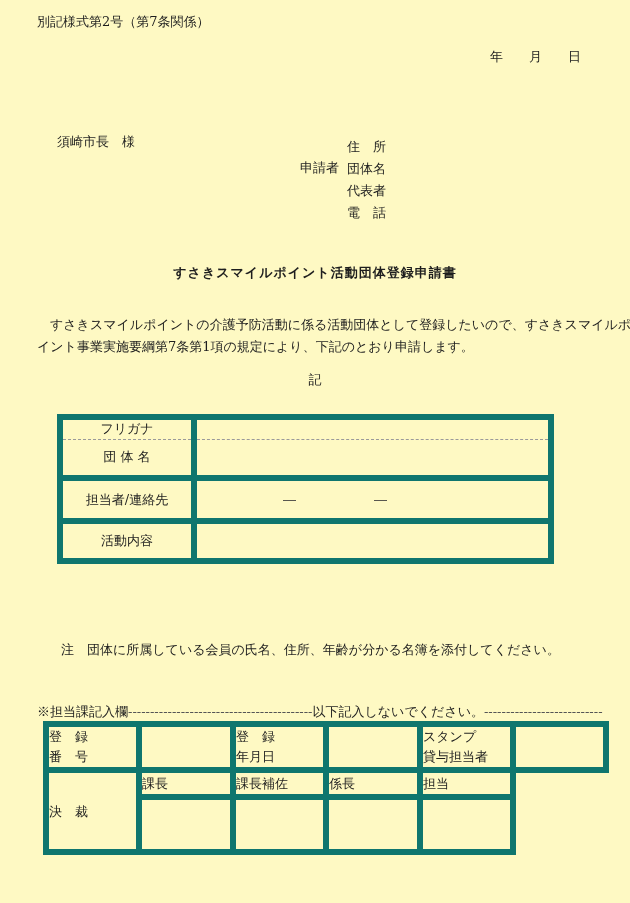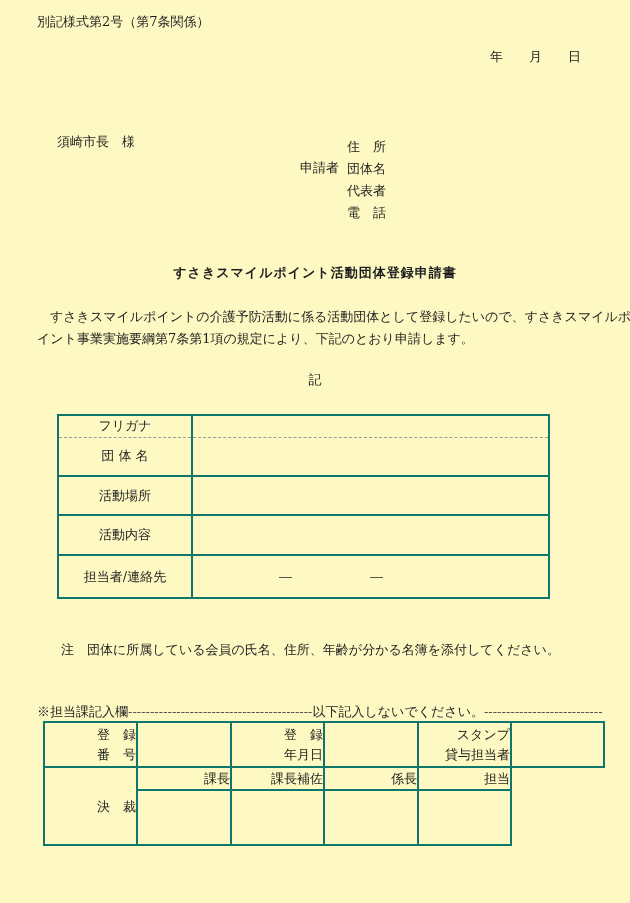--- a/index.html
+++ b/index.html
@@ -25,28 +25,28 @@
 
   .applicant-label { left: 300px; top: 159px; text-align: right; }
   .applicant-lines { left: 347px; top: 136px; }
   .applicant-lines .line { height: 22px; line-height: 22px; }
 
   .doc-title {
     left: 0; top: 264px; width: 630px;
     text-align: center; font-weight: 600; letter-spacing: 1px;
   }
 
-  .body-par { left: 37px; top: 306px; width: 566px; }
+  .body-par { left: 37px; top: 314px; width: 566px; }
   .body-par .line { height: 22px; line-height: 22px; white-space: nowrap; }
 
   .ki-mark { left: 0; top: 371px; width: 630px; text-align: center; }
 
   table { border-collapse: collapse; table-layout: fixed; }
   td {
-    border: 2px solid #0f766e;
+    border: 6px solid #0f766e;
     padding: 0;
     vertical-align: middle;
     font-size: 13px;
     overflow: hidden;
   }
 
   .main-table { left: 57px; top: 414px; }
   .main-table td.label { text-align: center; }
   .main-table tr.furigana-row td { border-bottom: 1px dashed #9a9a9a; }
   .main-table tr.org-row td      { border-top: 1px dashed #9a9a9a; }
@@ -54,21 +54,21 @@
 
   .note-text { left: 61px; top: 641px; }
 
   .office-divider {
     left: 37px; top: 703px; width: 566px;
     white-space: nowrap; overflow: hidden; letter-spacing: 0;
   }
   .office-divider .dashes { color: #555; }
 
   .office-table { left: 43px; top: 721px; }
-  .office-table td { text-align: right; white-space: pre-line; line-height: 20px; font-family: Liberation Serif, serif; }
+  .office-table td { text-align: left; white-space: pre-line; line-height: 20px; font-family: Liberation Serif, serif; }
   .office-table tr.approver-row td { line-height: 21px; }
 </style>
 </head>
 <body>
 
 <div class="page">
 
   <div class="abs form-number">別記様式第2号（第7条関係）</div>
 
   <div class="abs date-line">年　　月　　日</div>
@@ -99,31 +99,27 @@
       </colgroup>
     <tbody>
         <tr class="furigana-row" style="height:22px">
       <td class="label">フリガナ</td>
       <td class="value"></td>
     </tr>
     <tr class="org-row" style="height:39px">
       <td class="label">団 体 名</td>
       <td class="value"></td>
     </tr>
-    <tr style="height:39px">
-      <td class="label">活動場所</td>
-      <td class="value"></td>
+    <tr style="height:43px">
+      <td class="label">担当者/連絡先</td>
+      <td class="contact-value">―　　　　　　―</td>
     </tr>
     <tr style="height:40px">
       <td class="label">活動内容</td>
       <td class="value"></td>
-    </tr>
-    <tr style="height:43px">
-      <td class="label">担当者/連絡先</td>
-      <td class="contact-value">―　　　　　　―</td>
     </tr>
   </tbody>
     </table>
 
   <div class="abs note-text">注　団体に所属している会員の氏名、住所、年齢が分かる名簿を添付してください。</div>
 
   <div class="abs office-divider"><span>※担当課記入欄</span><span class="dashes">------------------------------------------</span><span>以下記入しないでください。</span><span class="dashes">--------------------------------</span></div>
 
   <table class="abs office-table">
     <colgroup>

